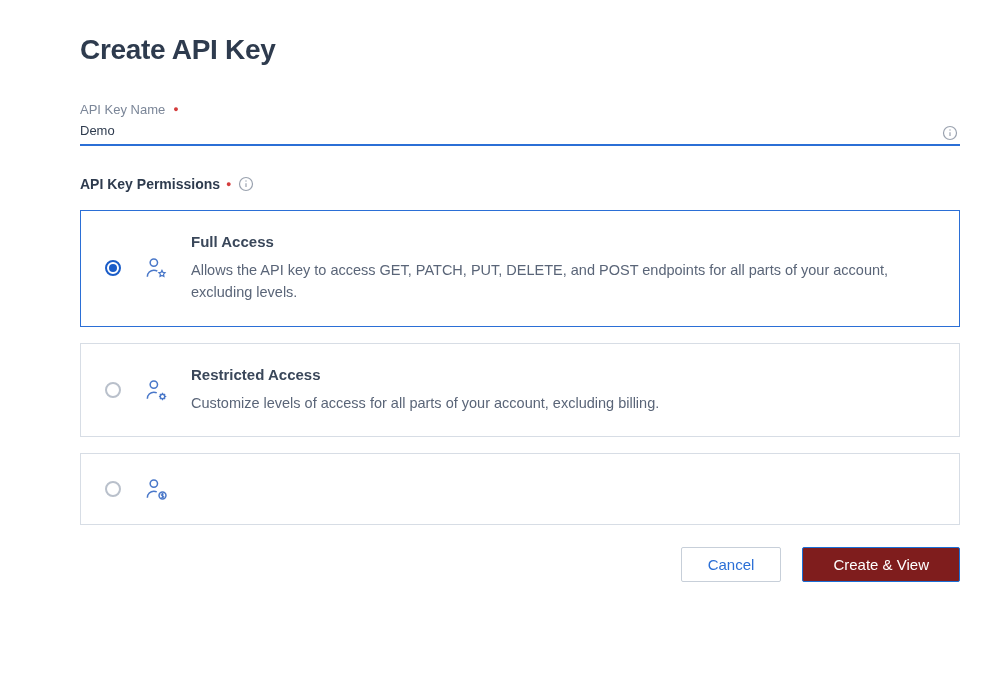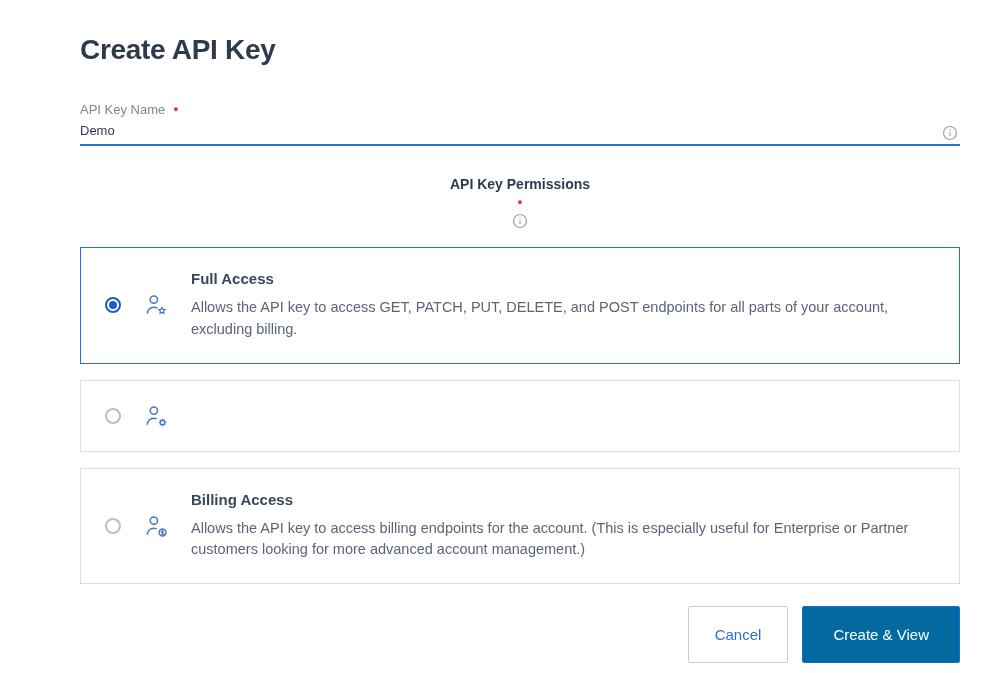--- a/index.html
+++ b/index.html
@@ -55,21 +55,20 @@
     color: #9aa2af;
   }
   .section-label {
     font-size: 14px;
     font-weight: 700;
     color: #2e3b4e;
     display: flex;
     align-items: center;
     gap: 6px;
     margin-bottom: 18px;
-    flex-direction: column;
   }
   .section-label .req-dot { font-size: 9px; }
   .section-label .info-inline {
     width: 16px; height: 16px; color: #9aa2af;
   }
   .option-card {
     border: 1px solid #d7dde5;
     border-radius: 0;
     padding: 22px 22px 22px 24px;
     margin-bottom: 16px;
@@ -118,36 +117,37 @@
     line-height: 1.5;
   }
   .footer {
     display: flex;
     justify-content: flex-end;
     gap: 14px;
     margin-top: 22px;
   }
   .btn {
     font-size: 15px;
-    padding: 19px 26px;
+    padding: 8px 26px;
     border-radius: 2px;
     cursor: pointer;
     font-family: inherit;
   }
   .btn-secondary {
     background: #fff;
     border: 1px solid #c7cfd9;
     color: #2b6fd6;
   }
   .btn-primary {
-    background: #0369a1;
+    background: #7f1d1d;
     border: 1px solid #1a6fd6;
     color: #fff;
     padding-left: 30px;
     padding-right: 30px;
+    margin-left: 7px;
   }
 </style>
 </head>
 <body>
 
 <h1 class="page-title">Create API Key</h1>
 
 <div>
   <div class="field-label">
     <span>API Key Name</span>
@@ -175,44 +175,44 @@
 
 <div class="option-card selected">
   <div class="radio"></div>
   <svg class="opt-icon" viewBox="0 0 24 24" fill="none" stroke="currentColor" stroke-width="1.4">
     <circle cx="10" cy="7" r="3.4"></circle>
     <path d="M4 20c0-3.4 2.8-6 6-6 1.2 0 2.3.3 3.2.9"></path>
     <path d="M17.5 14.2l.9 1.8 2 .3-1.4 1.4.3 2-1.8-.9-1.8.9.3-2-1.4-1.4 2-.3z" stroke-width="1.1"></path>
   </svg>
   <div class="opt-text">
     <div class="opt-title">Full Access</div>
-    <div class="opt-desc">Allows the API key to access GET, PATCH, PUT, DELETE, and POST endpoints for all parts of your account, excluding billing.</div>
+    <div class="opt-desc">Allows the API key to access GET, PATCH, PUT, DELETE, and POST endpoints for all parts of your account, excluding levels.</div>
   </div>
 </div>
 
 <div class="option-card">
   <div class="radio"></div>
   <svg class="opt-icon" viewBox="0 0 24 24" fill="none" stroke="currentColor" stroke-width="1.4">
     <circle cx="10" cy="7" r="3.4"></circle>
     <path d="M4 20c0-3.4 2.8-6 6-6 1 0 1.9.2 2.7.6"></path>
     <circle cx="18" cy="18" r="2.1"></circle>
     <path d="M18 14.5v1.2M18 20.3v1.2M21.5 18h-1.2M15.9 18h-1.2M20.4 15.6l-.85.85M16.45 19.55l-.85.85M20.4 20.4l-.85-.85M16.45 16.45l-.85-.85" stroke-width="1.1"></path>
   </svg>
+  <div class="opt-text">
+    <div class="opt-title">Restricted Access</div>
+    <div class="opt-desc">Customize levels of access for all parts of your account, excluding billing.</div>
+  </div>
 </div>
 
 <div class="option-card">
   <div class="radio"></div>
   <svg class="opt-icon" viewBox="0 0 24 24" fill="none" stroke="currentColor" stroke-width="1.4">
     <circle cx="10" cy="7" r="3.4"></circle>
     <path d="M4 20c0-3.4 2.8-6 6-6 1 0 1.9.2 2.7.6"></path>
     <circle cx="18" cy="18" r="3.2"></circle>
     <path d="M18 15.8v4.4M16.9 19.4c.3.4 1 .6 1.4.5.7-.1 1-.5.9-1-.1-.4-.6-.6-1.2-.7-.6-.1-1.1-.3-1.2-.7-.1-.5.2-.9.9-1 .4-.1 1.1.1 1.4.5" stroke-width="1"></path>
   </svg>
-  <div class="opt-text">
-    <div class="opt-title">Billing Access</div>
-    <div class="opt-desc">Allows the API key to access billing endpoints for the account. (This is especially useful for Enterprise or Partner customers looking for more advanced account management.)</div>
-  </div>
 </div>
 
 <div class="footer">
   <button class="btn btn-secondary">Cancel</button>
   <button class="btn btn-primary">Create &amp; View</button>
 </div>
 
 </body></html>

